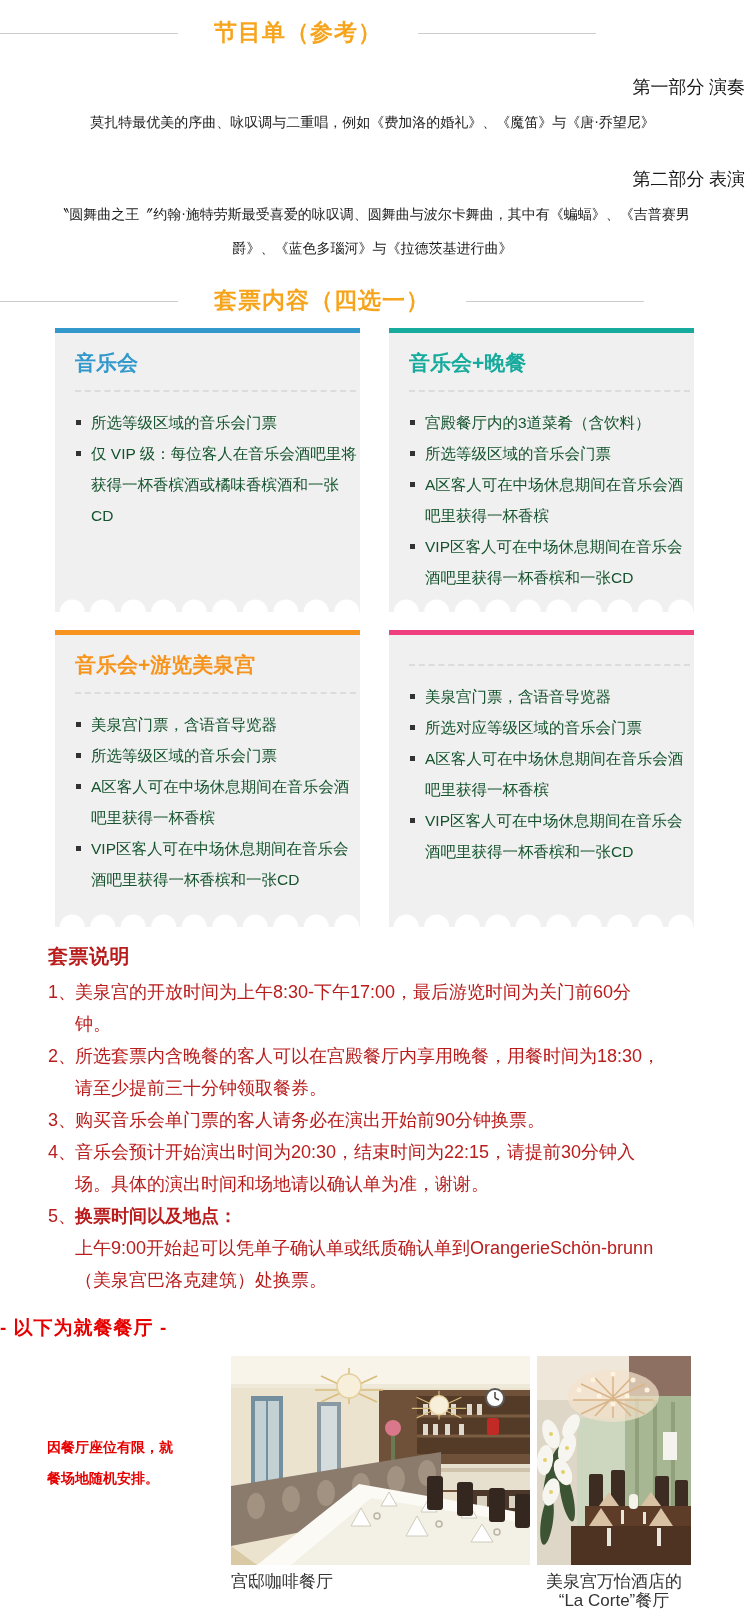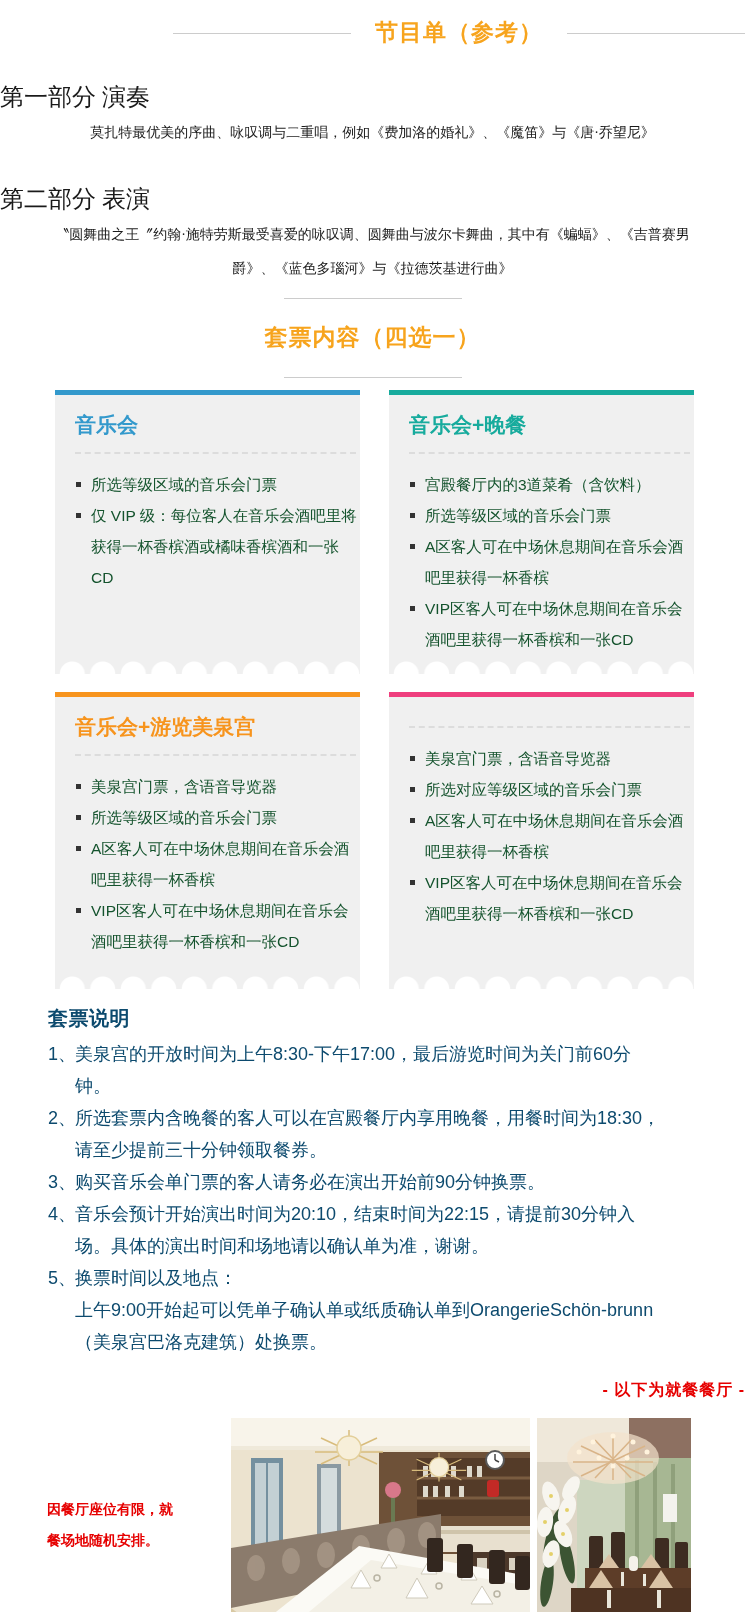--- a/index.html
+++ b/index.html
@@ -1,34 +1,34 @@
 <!DOCTYPE html>
 <html lang="zh"><head>
 <meta charset="utf-8">
 <style>
   * { margin:0; padding:0; box-sizing:border-box; }
   html,body { background:#ffffff; }
   body { font-family:"Liberation Sans","DejaVu Sans",sans-serif; color:#333; }
   .page { position:relative; width:745px; height:1612px; margin:0 auto; background:#fff; overflow:hidden; }
 
   
-  .sec-title { display:flex; align-items:center; justify-content:flex-end; gap:24px; }
+  .sec-title { display:flex; align-items:center; justify-content:flex-start; gap:36px; }
   .sec-title .rule { width:178px; height:1px; background:#cccccc; }
   .sec-title h1 {
     font-family:"Liberation Serif","DejaVu Serif",serif;
     font-size:23px; font-weight:bold; color:#F7A41D; letter-spacing:1px; line-height:30px;
   }
 
   
   .program { padding-top:18px; font-family:"Liberation Serif","DejaVu Serif",serif; color:#1a1a1a; }
-  .part-title { margin-top:36px; text-align:left; font-size:24px; line-height:26px; }
+  .part-title { margin-top:26px; text-align:right; font-size:18px; line-height:26px; }
   .part-text { width:656px; margin:6px auto 0; text-align:center; font-size:14px; line-height:34px; }
 
   
-  .packages .sec-title { margin-top:12px;flex-direction:column; }
+  .packages .sec-title { margin-top:20px; }
   .cards-grid {
     margin:12px 55px 0;
     display:grid; grid-template-columns:305px 305px; grid-template-rows:284px 297px;
     column-gap:29px; row-gap:18px;
   }
   .card {
     position:relative; background:#F0F0F0; border-top:5px solid var(--accent);
     padding:16px 2px 0 20px; overflow:hidden;
   }
   .card h2 { color:var(--accent); font-size:21px; line-height:28px; font-weight:bold; }
@@ -40,32 +40,32 @@
   .card li::before {
     content:""; position:absolute; left:1px; top:13px; width:5px; height:5px; background:#333;
   }
   .card .scallops {
     position:absolute; left:0; right:0; bottom:0; height:14px;
     background-image:radial-gradient(13px at 50% 14px, #ffffff 12px, rgba(255,255,255,0) 13px);
     background-size:30.5px 14px; background-repeat:repeat-x; background-position:2px 0;
   }
 
   
-  .notes { margin:16px 48px 0; width:646px; color:#0c4a6e; }
+  .notes { margin:16px 48px 0; width:646px; color:#b91c1c; }
   .notes h3 { font-size:20px; font-weight:bold; line-height:26px; letter-spacing:0.5px; }
   .notes ol { margin-top:7px; }
   .note-item { display:flex; font-size:18px; line-height:32px; }
   .note-num { flex:none; width:27px; }
   .note-text { flex:none; width:592px; }
   .note-text .pre { white-space:pre-line; }
-  .note-text b { font-weight:normal; }
+  .note-text b { font-weight:bold; }
 
   
   .dining { position:relative; margin-top:20px; }
-  .dining-title { text-align:right; font-size:16px; font-weight:bold; color:#E60000; letter-spacing:1px; line-height:24px; }
+  .dining-title { text-align:left; font-size:19px; font-weight:bold; color:#E60000; letter-spacing:1px; line-height:24px; }
   .dining-body { position:relative; margin-top:16px; height:255px; }
   .side-note {
     position:absolute; left:47px; top:76px; width:186px;
     color:#E60000; font-size:14px; font-weight:bold; line-height:31px; white-space:pre-line;
   }
   .photos { position:absolute; left:231px; top:0; display:flex; gap:7px; }
   .photos figure { display:block; }
   .photos svg { display:block; background:#e9dfc9; }
   .photo-cap { margin-top:7px; font-size:17px; color:#333; line-height:19px; }
   .cap-left { text-align:left; }
@@ -153,21 +153,21 @@
       <li class="note-item">
         <span class="note-num">2、</span>
         <span class="note-text"><b></b><span class="pre">所选套票内含晚餐的客人可以在宫殿餐厅内享用晚餐，用餐时间为18:30，请至少提前三十分钟领取餐券。</span></span>
       </li>
       <li class="note-item">
         <span class="note-num">3、</span>
         <span class="note-text"><b></b><span class="pre">购买音乐会单门票的客人请务必在演出开始前90分钟换票。</span></span>
       </li>
       <li class="note-item">
         <span class="note-num">4、</span>
-        <span class="note-text"><b></b><span class="pre">音乐会预计开始演出时间为20:10，结束时间为22:15，请提前30分钟入场。具体的演出时间和场地请以确认单为准，谢谢。</span></span>
+        <span class="note-text"><b></b><span class="pre">音乐会预计开始演出时间为20:30，结束时间为22:15，请提前30分钟入场。具体的演出时间和场地请以确认单为准，谢谢。</span></span>
       </li>
       <li class="note-item">
         <span class="note-num">5、</span>
         <span class="note-text"><b>换票时间以及地点：</b><span class="pre">
 上午9:00开始起可以凭单子确认单或纸质确认单到OrangerieSchön-brunn（美泉宫巴洛克建筑）处换票。</span></span>
       </li>
     </ol>
   </section>
 
   <section class="dining">

